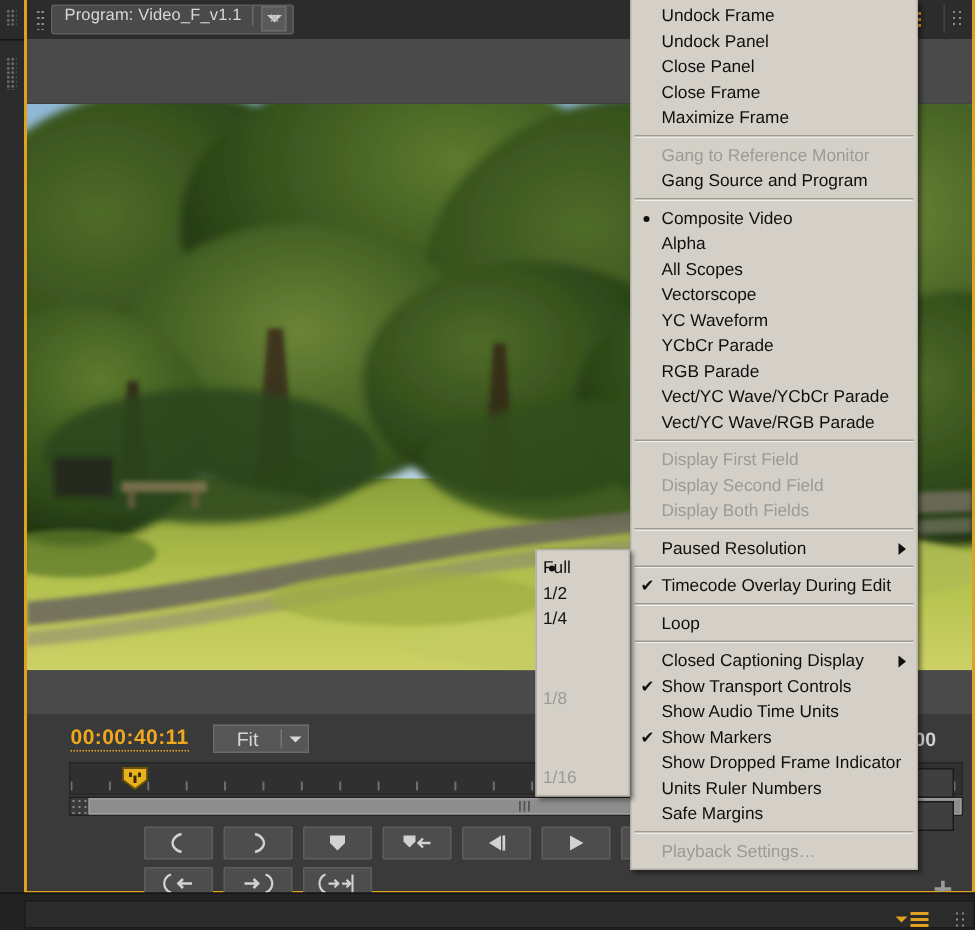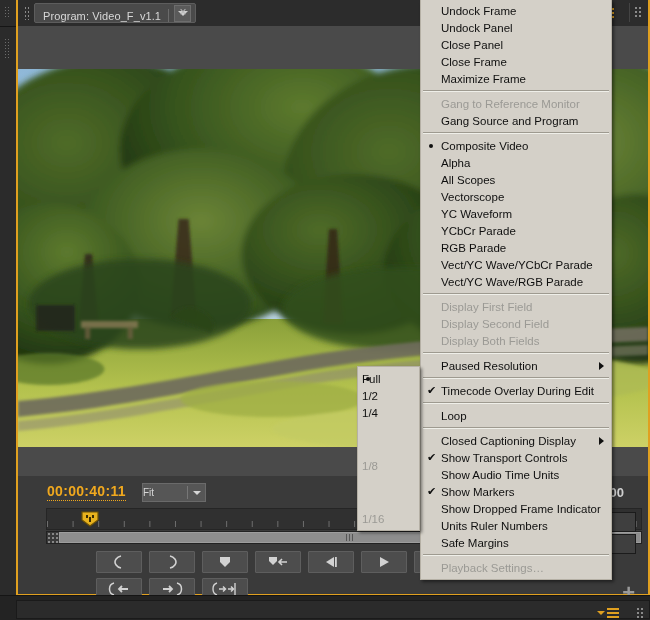--- a/index.html
+++ b/index.html
@@ -23,21 +23,21 @@
   
   #panel{position:absolute;left:16px;top:0;right:0;bottom:24px;
          background:#3a3a3a;border:2px solid #e0a020;border-top:none;box-sizing:border-box;}
   #panel-inner{position:absolute;inset:0;background:#3a3a3a;}
 
   
   .tabbar{position:absolute;left:0;top:0;right:0;height:26px;background:#2c2c2c;}
   .tab-grip{position:absolute;left:6px;top:6px;width:6px;height:14px;
     background-image:radial-gradient(circle,#8a8a8a 0.8px,transparent 1px);
     background-size:3px 4px;}
-  .tab{position:absolute;left:16px;top:3px;height:20px;display:flex;align-items:flex-end;
+  .tab{position:absolute;left:16px;top:3px;height:20px;display:flex;align-items:flex-start;
     background:#4a4a4a;border:1px solid #5d5d5d;border-radius:2px;padding:0 4px 0 8px;box-sizing:border-box;}
   .tab-label{color:#d8d8d8;font-size:11px;white-space:nowrap;letter-spacing:.1px;}
   .tab-sep{width:1px;height:13px;background:#6b6b6b;margin:0 5px 0 7px;}
   .tab-caret{width:0;height:0;border-left:5px solid transparent;border-right:5px solid transparent;border-top:5px solid #cfcfcf;}
   .tab-caret-box{width:15px;height:15px;background:#5a5a5a;border:1px solid #6d6d6d;display:flex;align-items:center;justify-content:center;}
   .tab-close{position:absolute;left:158px;top:5px;color:#b8b8b8;font-size:12px;line-height:14px;width:14px;text-align:center;}
 
   .panel-menu-btn{position:absolute;right:30px;top:4px;width:30px;height:17px;display:flex;align-items:center;justify-content:center;gap:1px;}
   .pm-caret{width:0;height:0;border-left:4px solid transparent;border-right:4px solid transparent;border-top:4px solid #e0a020;}
   .pm-lines{display:flex;flex-direction:column;gap:2px;}
@@ -49,21 +49,21 @@
   
   .video-wrap{position:absolute;left:0;top:26px;right:0;height:450px;background:#4a4a4a;overflow:hidden;}
   .video{position:absolute;left:0;top:43px;width:100%;height:378px;overflow:hidden;background:#111;}
   .video svg{display:block;width:100%;height:100%;}
 
   
   .tcrow{position:absolute;left:0;top:480px;right:0;height:26px;}
   .tc{position:absolute;left:29px;top:3px;color:#f0a81e;font-size:14px;font-weight:bold;
       letter-spacing:.3px;border-bottom:1px dotted #f0a81e;padding-bottom:1px;font-family:"Liberation Sans",sans-serif;}
   .fitbox{position:absolute;left:124px;top:3px;width:62px;height:17px;background:#565656;border:1px solid #6a6a6a;display:flex;align-items:center;}
-  .fitbox .lab{color:#d6d6d6;font-size:10px;flex:1;}
+  .fitbox .lab{color:#d6d6d6;font-size:13px;flex:1;text-align:center;}
   .fitbox .vsep{width:1px;height:13px;background:#777;}
   .fitbox .cb{width:17px;display:flex;align-items:center;justify-content:center;}
   .fitbox .cb i{display:block;width:0;height:0;border-left:4px solid transparent;border-right:4px solid transparent;border-top:4px solid #d6d6d6;}
   .tc-right{position:absolute;right:24px;top:5px;color:#cfcfcf;font-size:13px;font-weight:bold;}
 
   
   .ruler{position:absolute;left:28px;top:508px;right:6px;height:22px;background:#303030;border:1px solid #252525;box-sizing:border-box;}
   .ticks{position:absolute;left:0;right:0;bottom:2px;height:6px;
     background-image:linear-gradient(to right,#6e6e6e 1px,transparent 1px);
     background-size:25.6px 100%;}

